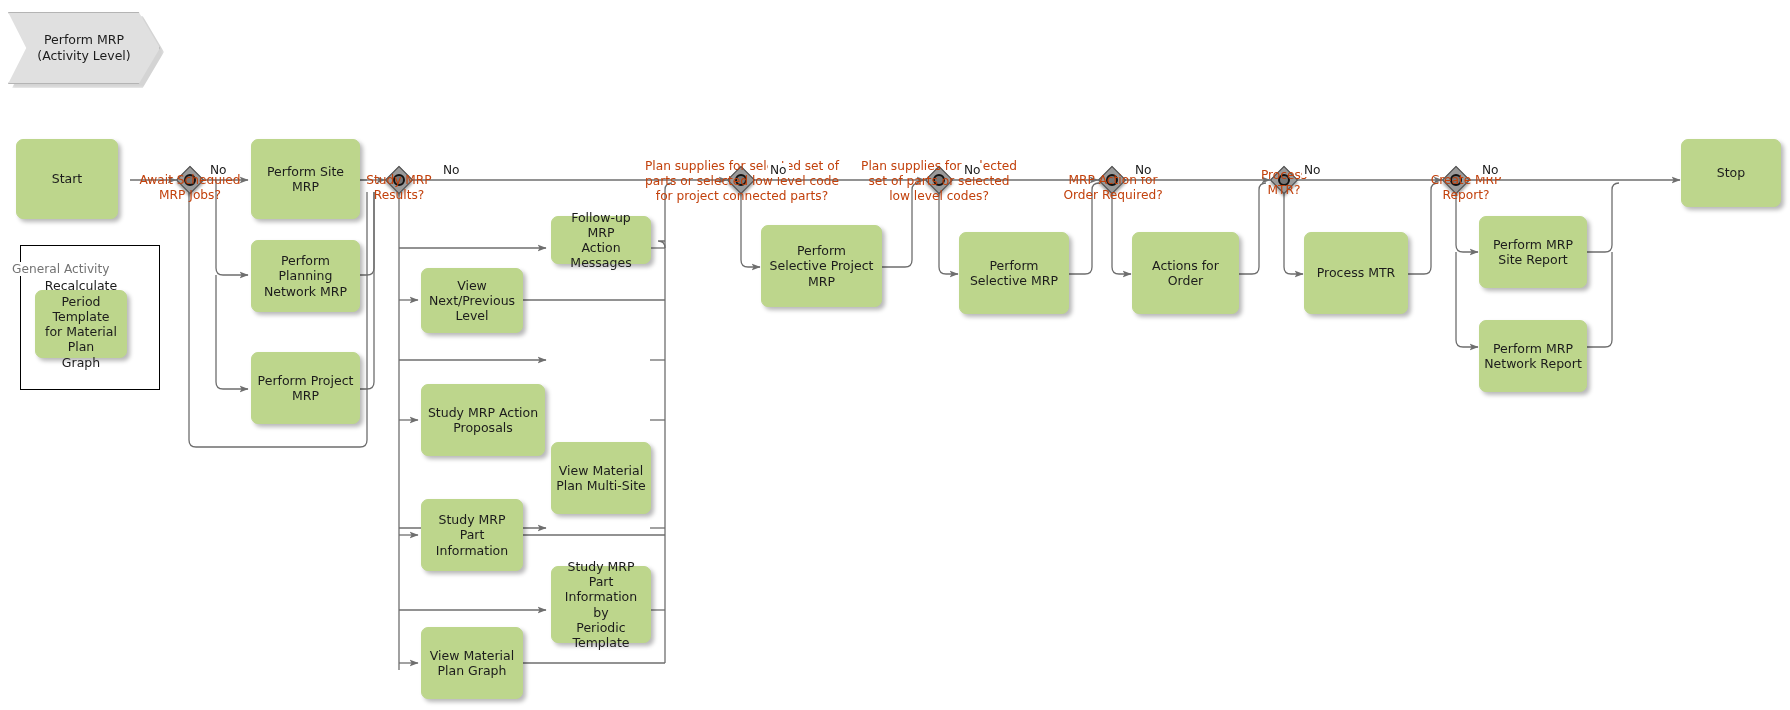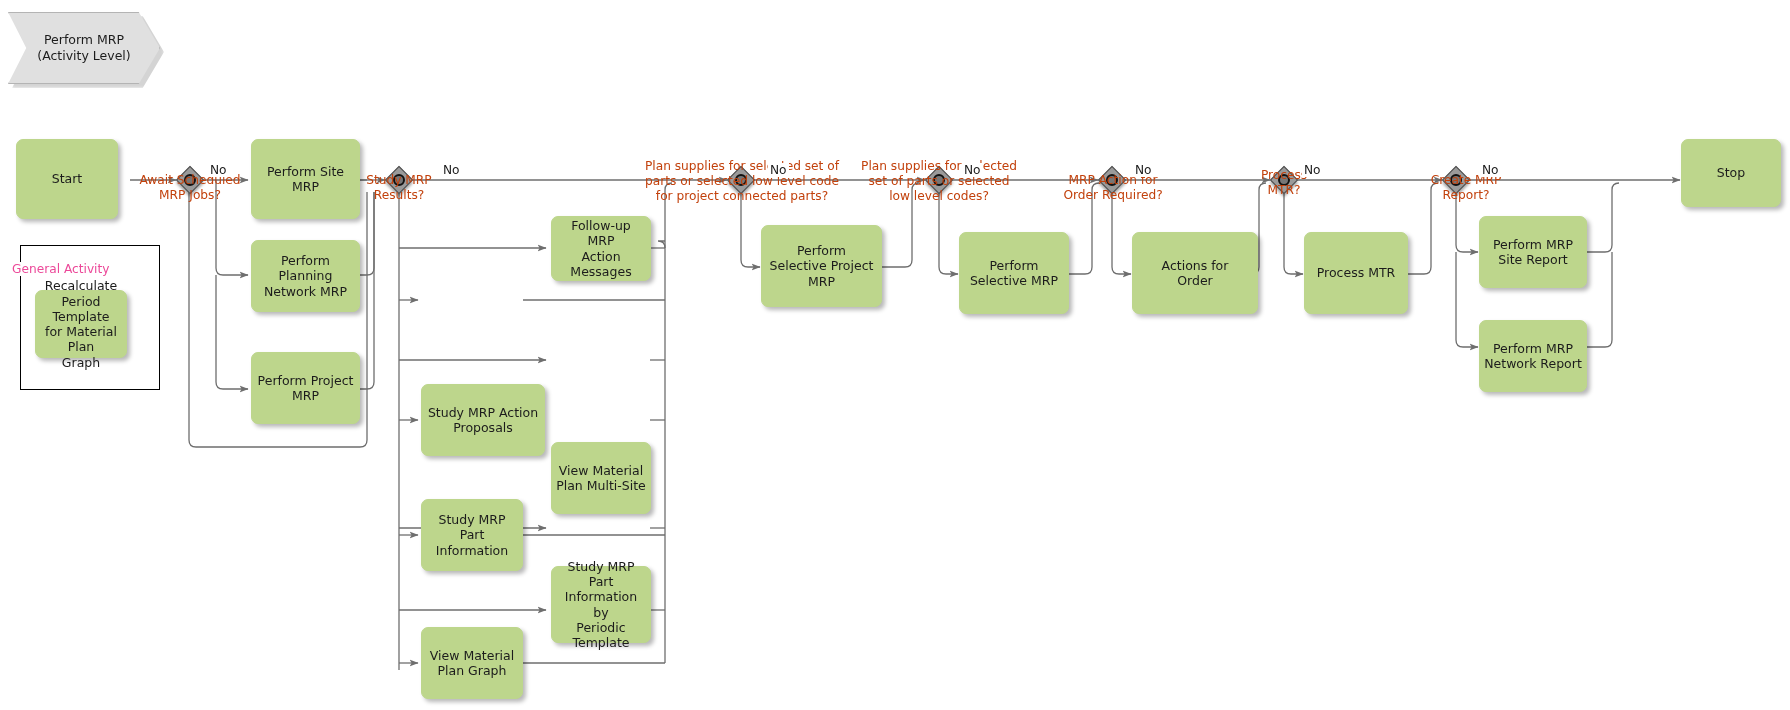--- a/index.html
+++ b/index.html
@@ -142,21 +142,21 @@
   .subproc {
     position: absolute;
     box-sizing: border-box;
     border: 1px solid #000000;
     background: #ffffff;
     z-index: 2;
   }
   .subproc-title {
     position: absolute;
     font-size: 12.2px;
-    color: #ec4899;
+    color: #737373;
     background: #ffffff;
     z-index: 6;
     white-space: nowrap;
   }
 </style>
 </head>
 <body>
 
 <div id="canvas">
 
@@ -258,50 +258,53 @@
   <div class="task" style="left:251px; top:139px; width:109px; height:80px;">Perform Site
 MRP</div>
 
   <div class="task" style="left:251px; top:240px; width:109px; height:72px;">Perform
 Planning
 Network MRP</div>
 
   <div class="task" style="left:251px; top:352px; width:109px; height:72px;">Perform Project
 MRP</div>
 
+  <div class="task" style="left:421px; top:268px; width:102px; height:65px;">View
+Next/Previous
+Level</div>
 
   <div class="task" style="left:421px; top:384px; width:124px; height:72px;">Study MRP Action
 Proposals</div>
 
   <div class="task" style="left:421px; top:499px; width:102px; height:72px;">Study MRP Part
 Information</div>
 
   <div class="task" style="left:421px; top:627px; width:102px; height:72px;">View Material
 Plan Graph</div>
 
-  <div class="task" style="left:551px; top:216px; width:100px; height:65px;">Follow-up MRP
+  <div class="task" style="left:551px; top:216px; width:100px; height:48px;">Follow-up MRP
 Action Messages</div>
 
 
   <div class="task" style="left:551px; top:442px; width:100px; height:72px;">View Material
 Plan Multi-Site</div>
 
   <div class="task" style="left:551px; top:566px; width:100px; height:77px;">Study MRP Part
 Information by
 Periodic
 Template</div>
 
   <div class="task" style="left:761px; top:225px; width:121px; height:82px;">Perform
 Selective Project
 MRP</div>
 
   <div class="task" style="left:959px; top:232px; width:110px; height:82px;">Perform
 Selective MRP</div>
 
-  <div class="task" style="left:1132px; top:232px; width:126px; height:82px;">Actions for
+  <div class="task" style="left:1132px; top:232px; width:107px; height:82px;">Actions for
 Order</div>
 
   <div class="task" style="left:1304px; top:232px; width:104px; height:82px;">Process MTR</div>
 
   <div class="task" style="left:1479px; top:216px; width:108px; height:72px;">Perform MRP
 Site Report</div>
 
   <div class="task" style="left:1479px; top:320px; width:108px; height:72px;">Perform MRP
 Network Report</div>
 

